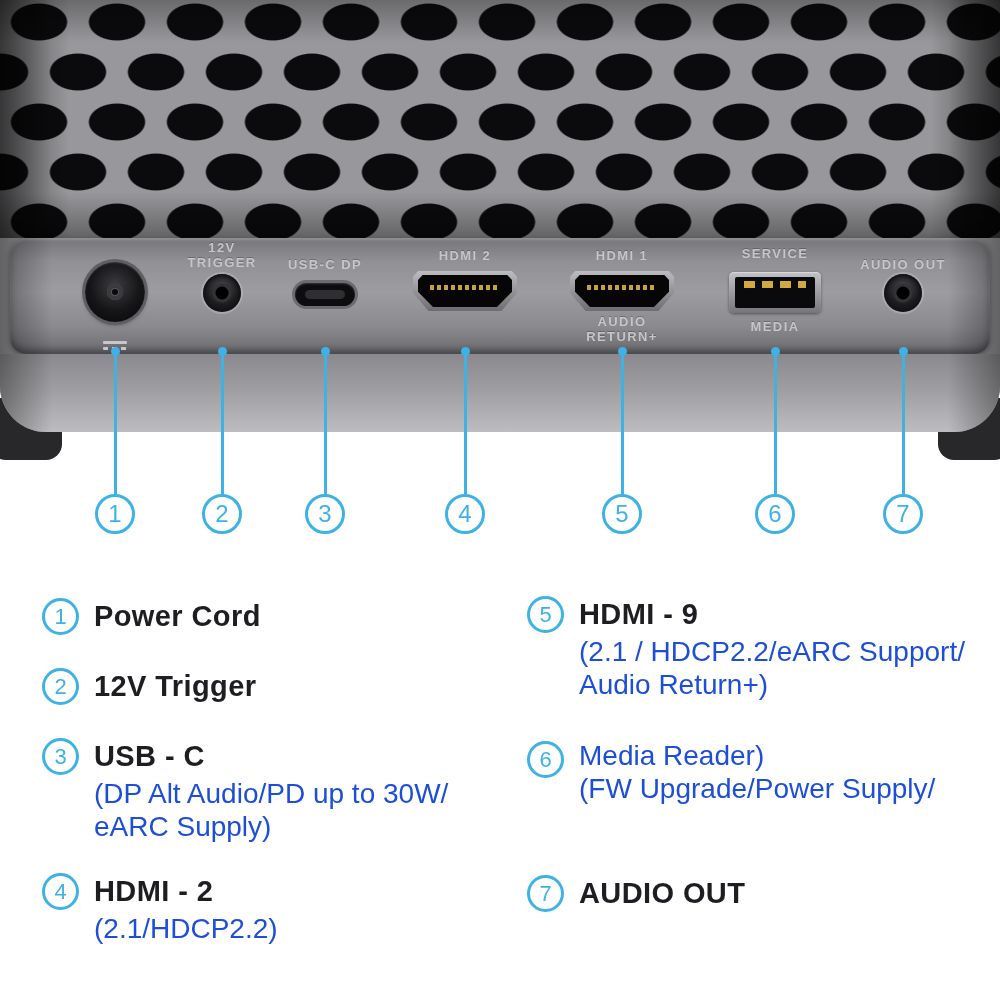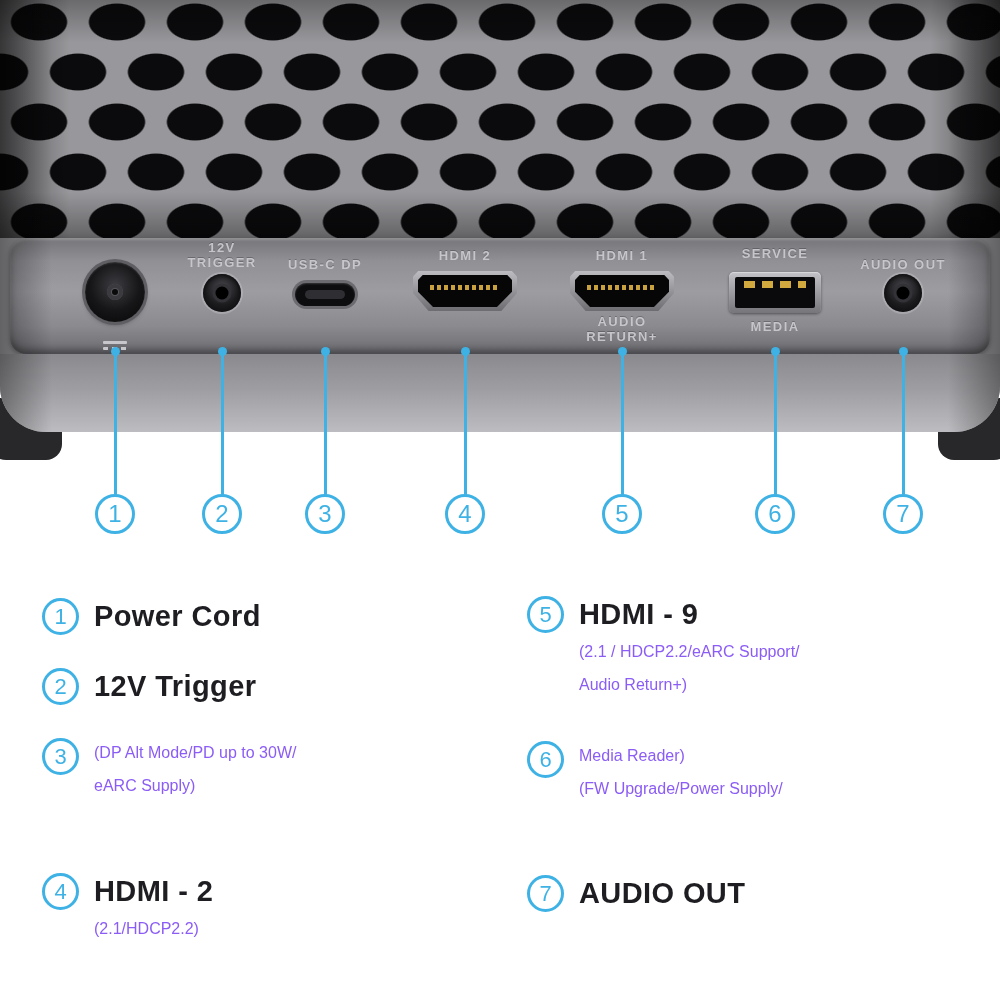--- a/index.html
+++ b/index.html
@@ -106,21 +106,21 @@
   .callout-bubble { position:absolute; left:-20px; top:147px; width:40px; height:40px; border-radius:50%;
     background:#ffffff; border:3px solid var(--accent); color:var(--accent);
     display:flex; align-items:center; justify-content:center; font-size:24px; font-weight:500; }
 
   
   .legend-item { position:absolute; display:flex; align-items:flex-start; gap:15px; }
   .legend-num { flex:none; width:37px; height:37px; border-radius:50%; border:3px solid var(--accent);
     color:var(--accent); display:flex; align-items:center; justify-content:center;
     font-size:22px; font-weight:500; margin-top:2px; background:#fff; }
   .legend-title { font-size:29px; font-weight:700; letter-spacing:0.4px; line-height:41px; color:#1e1e22; }
-  .legend-sub { font-size:16px; font-weight:400; line-height:33px; color:#8b5cf6; }
+  .legend-sub { font-size:28px; font-weight:400; line-height:33px; color:#1d4ed8; }
 </style>
 </head>
 <body>
 
 <div class="stage">
 
   <div class="foot foot-left"></div>
   <div class="foot foot-right"></div>
 
   <div class="device">
@@ -215,21 +215,22 @@
   </div>
   <div class="legend-item" style="left:42px; top:666px;">
     <span class="legend-num">2</span>
     <div class="legend-text">
       <div class="legend-title">12V Trigger</div>
     </div>
   </div>
   <div class="legend-item" style="left:42px; top:736px;">
     <span class="legend-num">3</span>
     <div class="legend-text">
-      <div class="legend-sub">(DP Alt Mode/PD up to 30W/</div>
+      <div class="legend-title">USB - C</div>
+      <div class="legend-sub">(DP Alt Audio/PD up to 30W/</div>
       <div class="legend-sub">eARC Supply)</div>
     </div>
   </div>
   <div class="legend-item" style="left:42px; top:871px;">
     <span class="legend-num">4</span>
     <div class="legend-text">
       <div class="legend-title">HDMI - 2</div>
       <div class="legend-sub">(2.1/HDCP2.2)</div>
     </div>
   </div>

